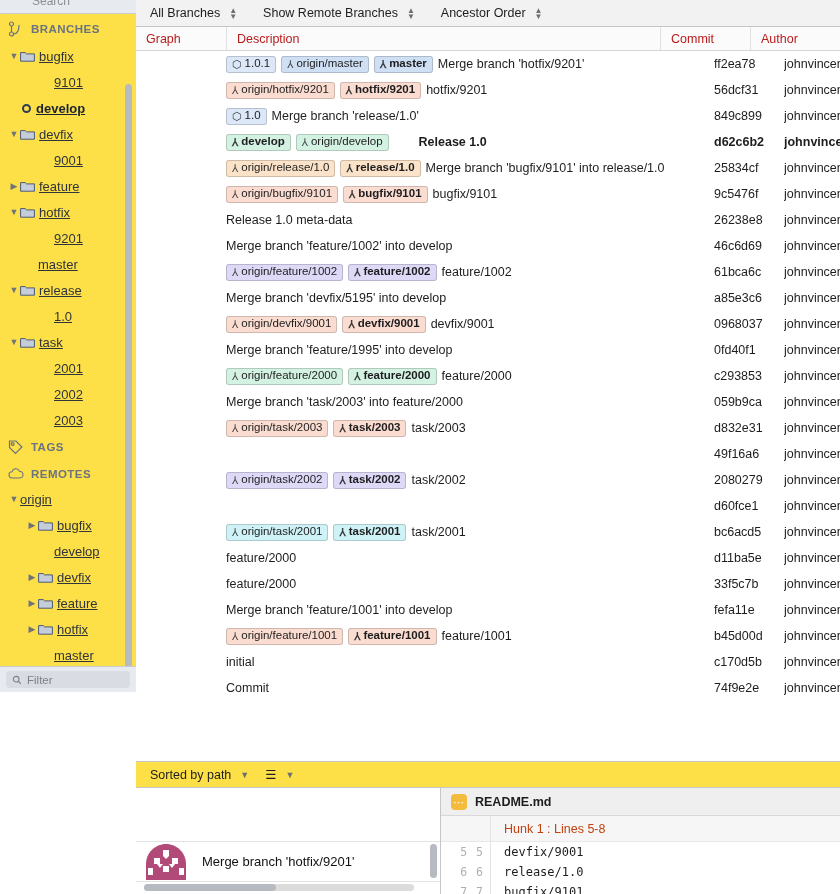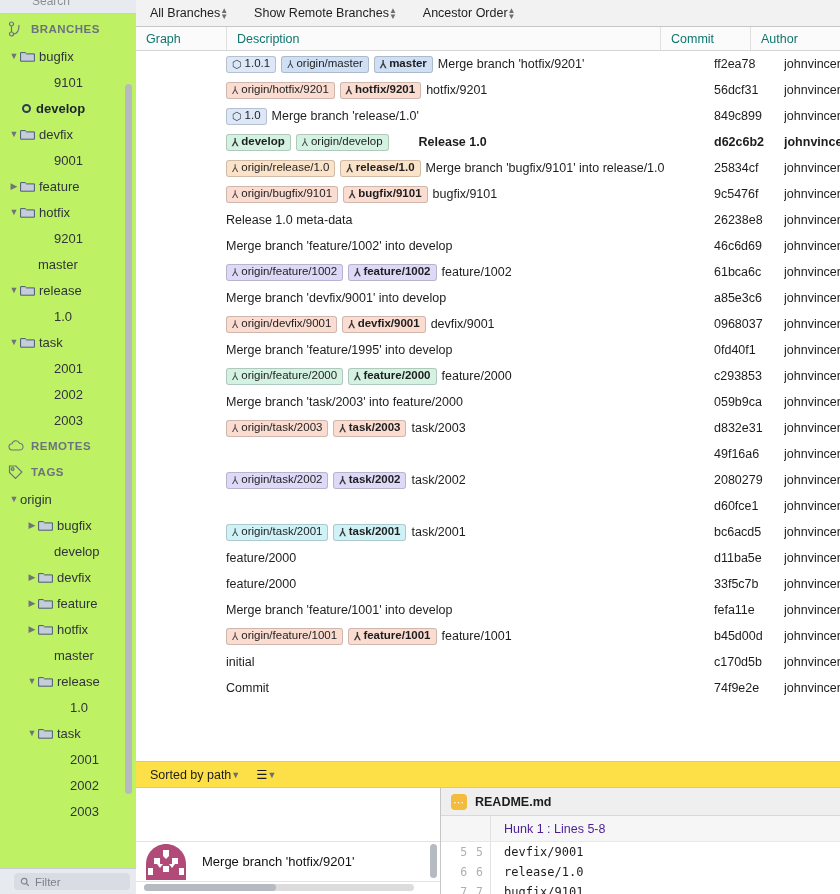--- a/index.html
+++ b/index.html
@@ -7,21 +7,21 @@
   body {
     font-family: "Liberation Sans", sans-serif;
     font-size: 13px;
     color: #1d1d1f;
     background: #ffffff;
   }
   .app { position:relative; width:840px; height:894px; display:flex; }
 
   
   .sidebar {
-    width:136px; height:894px; background:#bef264;
+    width:136px; height:692px; background:#fde047;
     position:relative; flex:0 0 136px; overflow:hidden;
   }
   .sb-search-stub {
     height:14px; background:#e7eaef; border-bottom:1px solid #c9ccd2;
     position:relative;
   }
   .sb-search-stub .txt {
     position:absolute; left:32px; top:-6px; font-size:12px; color:#8b8e95;
   }
   .sb-scroll { position:absolute; top:15px; left:0; right:0; bottom:26px; overflow:hidden; }
@@ -31,58 +31,58 @@
   }
   .sb-row {
     display:flex; align-items:center; height:26px; font-size:13px; color:#30343b;
     padding-left:8px; white-space:nowrap;
   }
   .sb-row.bold { font-weight:700; color:#1c2430; }
   .chev { width:12px; text-align:center; font-size:9px; color:#6f737a; flex:0 0 12px; }
   .chev.none { visibility:hidden; }
   .folder { width:15px; height:12px; flex:0 0 15px; position:relative; margin-right:4px; }
   .folder svg { display:block; }
-  .sb-label { line-height:1; }
+  .sb-label { line-height:1;text-decoration:underline; }
   .indent-1 { padding-left:8px; }
   .indent-2 { padding-left:26px; }
   .indent-3 { padding-left:42px; }
   .indent-4 { padding-left:58px; }
   .dot-ring {
     width:9px;height:9px;border-radius:50%;border:2.4px solid #2f3d56;
     flex:0 0 9px; margin-right:5px; margin-left:2px;
   }
   .sb-vscroll {
     position:absolute; right:4px; top:84px; width:7px; height:710px;
     background:#b6bac1; border-radius:4px;
   }
   .sb-filter {
     position:absolute; bottom:0; left:0; width:136px; height:26px;
     background:#e7eaef; border-top:1px solid #c9ccd2; display:flex; align-items:center;
     padding:0 6px;
   }
   .filter-box {
     flex:1; height:17px; background:#d9dde3; border-radius:4px;
     display:flex; align-items:center; gap:5px; padding:0 6px;
-    font-size:11.5px; color:#7c8089;margin-left:8px;
+    font-size:11.5px; color:#7c8089;
   }
 
   
   .main { flex:1; display:flex; flex-direction:column; min-width:0; position:relative; }
   .toolbar {
     height:27px; background:#f2f2f2; border-bottom:1px solid #c6c6c6;
     display:flex; align-items:center; padding-left:14px; gap:0;
   }
-  .tb-item { display:flex; align-items:center; margin-right:26px; }
+  .tb-item { display:flex; align-items:center; gap:9px; margin-right:26px; }
   .tb-item .lbl { font-size:12.5px; color:#1d1d1f; }
   .stepper { display:flex; flex-direction:column; gap:1px; line-height:0; }
   .stepper i { font-style:normal; font-size:8px; color:#6d6d72; display:block; height:5px; line-height:5px;}
 
   .col-head {
     height:24px; background:#fbfbfb; border-bottom:1px solid #d6d6d6;
-    display:flex; align-items:center; font-size:12.5px; color:#0f766e; position:relative;
+    display:flex; align-items:center; font-size:12.5px; color:#b91c1c; position:relative;
   }
   .col-head .c { padding-left:10px; border-left:1px solid #e0e0e0; height:100%; display:flex; align-items:center;}
   .col-head .c:first-child { border-left:none; }
   .c-graph { width:90px; flex:0 0 90px; }
   .c-desc  { flex:1 1 auto; min-width:0;}
   .c-commit{ width:70px; flex:0 0 70px;}
   .c-author{ width:90px; flex:0 0 90px;margin-left:20px;}
 
   .log-area { position:relative; flex:0 0 710px; height:710px; overflow:hidden; background:#fff;}
   .graph-svg { position:absolute; left:0; top:0; }
@@ -132,21 +132,21 @@
   .file-head {
     height:28px; background:#efefef; border-bottom:1px solid #d8d8d8;
     display:flex; align-items:center; gap:8px; padding-left:10px;
   }
   .file-chip { width:16px;height:16px;border-radius:4px;background:#f3bc3c;display:flex;align-items:center;justify-content:center;}
   .file-chip span{ font-size:11px; color:#fff; line-height:6px; letter-spacing:1px;}
   .file-name { font-size:12.5px; font-weight:700; color:#1d1d1f;}
   .hunk { height:26px; display:flex; align-items:center; background:#f6f6f6; border-bottom:1px solid #e8e8e8;}
   .gutter { width:50px; flex:0 0 50px; height:100%; display:flex; align-items:center; justify-content:flex-end; gap:9px; padding-right:7px;
      font-family:"DejaVu Sans Mono", monospace; font-size:11.5px; color:#a3a3a3; border-right:1px solid #e2e2e2;}
-  .hunk .htxt { padding-left:13px; font-size:12.5px; color:#4c1d95;}
+  .hunk .htxt { padding-left:13px; font-size:12.5px; color:#c2410c;}
   .dline { height:20px; display:flex; align-items:center; }
   .dline .code { padding-left:13px; font-family:"DejaVu Sans Mono", monospace; font-size:12px; color:#1d1d1f;}
   .dline .gutter { color:#b0b0b0; }
 </style>
 </head>
 <body>
 
 <div class="app">
 
   <div class="sidebar">
@@ -249,31 +249,31 @@
           </div>
           <div class="sb-row indent-3">
             <span class="chev none">▼</span>
             <span class="sb-label">2002</span>
           </div>
           <div class="sb-row indent-3">
             <span class="chev none">▼</span>
             <span class="sb-label">2003</span>
           </div>
           <div class="sb-section">
-            <svg width="16" height="13" viewBox="0 0 18 13">
-              <path d="M4.6 11.5 a3.5 3.5 0 0 1 0-7 a4.4 4.4 0 0 1 8.3-.6 a3.2 3.2 0 0 1 .4 7.6 z" fill="none" stroke="#6b7280" stroke-width="1.2"></path>
-            </svg>
-            <span>REMOTES</span>
-          </div>
-          <div class="sb-section">
             <svg width="16" height="16" viewBox="0 0 16 16">
               <path d="M1.5 2 h6.4 l6 6 -6.4 6.4 -6-6 z" fill="none" stroke="#6b7280" stroke-width="1.2"></path>
               <circle cx="4.6" cy="5" r="1.4" fill="none" stroke="#6b7280" stroke-width="1.2"></circle>
             </svg>
             <span>TAGS</span>
+          </div>
+          <div class="sb-section">
+            <svg width="16" height="13" viewBox="0 0 18 13">
+              <path d="M4.6 11.5 a3.5 3.5 0 0 1 0-7 a4.4 4.4 0 0 1 8.3-.6 a3.2 3.2 0 0 1 .4 7.6 z" fill="none" stroke="#6b7280" stroke-width="1.2"></path>
+            </svg>
+            <span>REMOTES</span>
           </div>
           <div class="sb-row indent-1">
             <span class="chev">▼</span>
             <span class="sb-label">origin</span>
           </div>
           <div class="sb-row indent-2">
             <span class="chev">▶</span>
             <span class="folder">
               <svg width="15" height="12" viewBox="0 0 15 12">
                 <path d="M.6 2.6 h4.6 l1.3 1.3 h7.9 v7.3 h-13.8 z" fill="#c5cddb" stroke="#4a5a74" stroke-width="1"></path>
@@ -556,21 +556,21 @@
                 <span class="gl">⅄</span>
                 <span>feature/1002</span>
               </span>
               <span class="msg">feature/1002</span>
             </div>
             <div class="commit">61bca6c</div>
             <div class="author">johnvincent</div>
           </div>
           <div class="row">
             <div class="desc">
-              <span class="msg">Merge branch 'devfix/9001' into develop</span>
+              <span class="msg">Merge branch 'devfix/5195' into develop</span>
             </div>
             <div class="commit">a85e3c6</div>
             <div class="author">johnvincent</div>
           </div>
           <div class="row">
             <div class="desc">
               <span class="badge" style="background: rgb(250, 220, 208);">
                 <span class="gl">⅄</span>
                 <span>origin/devfix/9001</span>
               </span>

